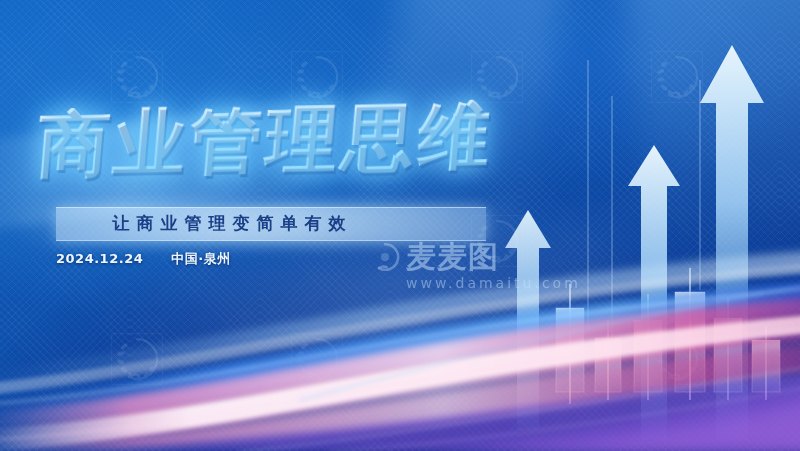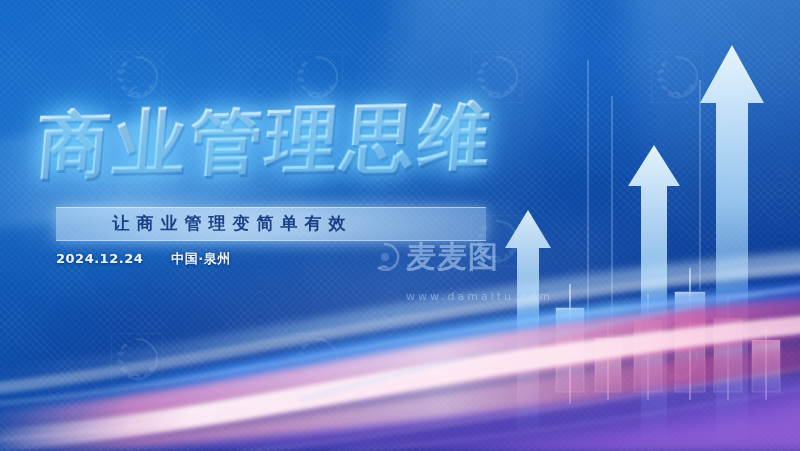--- a/index.html
+++ b/index.html
@@ -123,23 +123,23 @@
     width:34px;height:34px;margin-right:4px;opacity:.75;
   }
   .wm-text{
     font-family:"DejaVu Sans","Liberation Sans",sans-serif;
     font-size:30px;font-weight:700;letter-spacing:1px;
     color:rgba(205,230,252,.80);
     line-height:34px;
   }
   .wm-url{
     font-family:"DejaVu Sans","Liberation Sans",sans-serif;
-    font-size:11px;letter-spacing:3px;
+    font-size:14px;letter-spacing:3px;
     color:rgba(200,226,250,.72);
-    margin-top:16px;margin-left:38px;
+    margin-top:1px;margin-left:38px;
   }
 </style>
 </head>
 <body>
 
 <div class="poster">
 
   <div class="hatch"></div>
 
   <div class="emblems">

